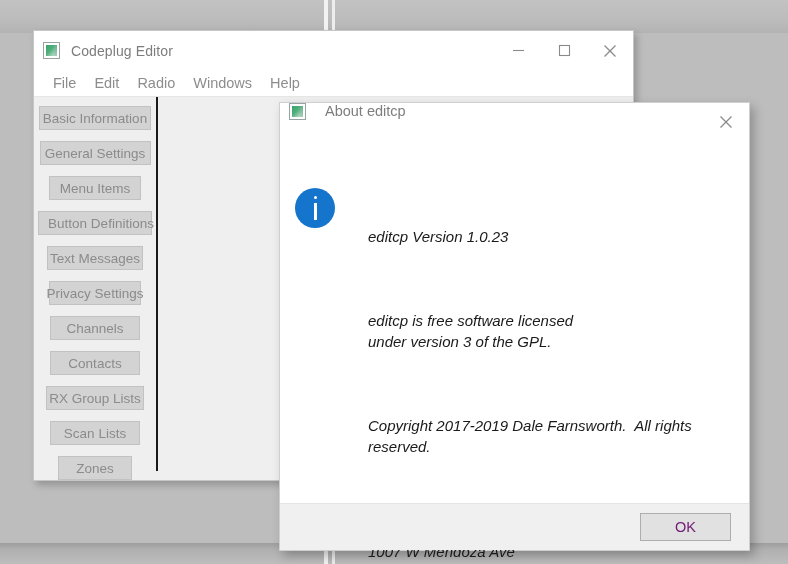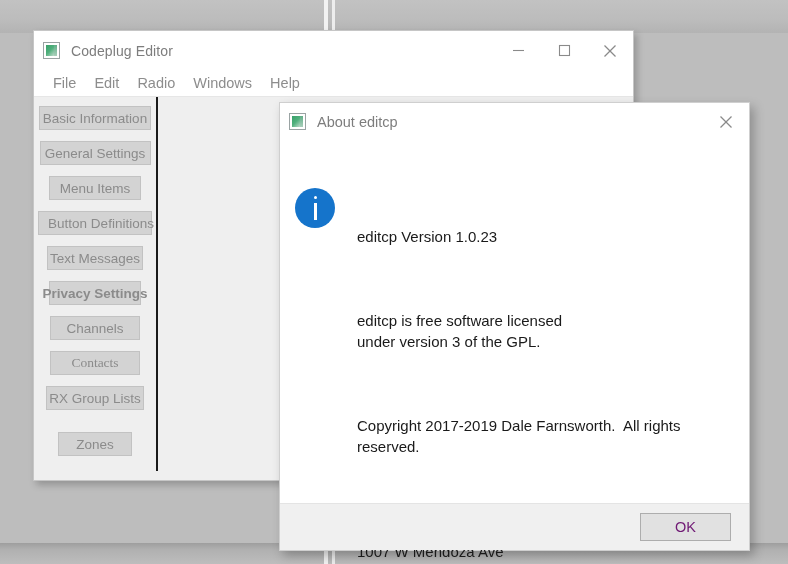--- a/index.html
+++ b/index.html
@@ -167,21 +167,21 @@
     background: #ffffff;
     border: 1px solid #cfcfcf;
     box-shadow: 4px 5px 10px rgba(0,0,0,0.25);
     box-sizing: border-box;
   }
   .dlg-titlebar {
     position: relative;
     height: 37px;
     background: #ffffff;
     display: flex;
-    align-items: center;
+    gap: 8px;
   }
   .dlg-title {
     margin-left: 11px;
     font-size: 14.5px;
     color: #7d7d7d;
     white-space: nowrap;
   }
   .dlg-close {
     position: absolute;
     right: 0; top: 0;
@@ -220,21 +220,21 @@
   }
   .dlg-text {
     position: absolute;
     left: 76px; top: 44px;
     right: 8px;
     font-size: 15px;
     color: #1a1a1a;
     line-height: 21px;
     white-space: pre-wrap;
   }
-  .dlg-text p { margin: 0 0 21px 1px; }
+  .dlg-text p { margin: 0 0 21px 12px; font-style: italic; }
   .dlg-text p:last-child { margin-bottom: 0; }
 
   .dlg-footer {
     position: relative;
     height: 46px;
     background: #f0f0f0;
   }
   .ok-button {
     position: absolute;
     right: 18px; top: 9px;
@@ -306,28 +306,29 @@
         <div class="side-btn" style="width:112px;">Basic Information</div>
         <div class="side-sep"></div>
         <div class="side-btn" style="width:111px;">General Settings</div>
         <div class="side-sep"></div>
         <div class="side-btn" style="width:92px;">Menu Items</div>
         <div class="side-sep"></div>
         <div class="side-btn" style="width:114px;padding-left:12px;">Button Definitions</div>
         <div class="side-sep"></div>
         <div class="side-btn" style="width:96px;">Text Messages</div>
         <div class="side-sep"></div>
-        <div class="side-btn" style="width:92px;font-weight:bold;">Privacy Settings</div>
+        <div class="side-btn" style="width:92px;">Privacy Settings</div>
         <div class="side-sep"></div>
         <div class="side-btn" style="width:90px;">Channels</div>
         <div class="side-sep"></div>
-        <div class="side-btn" style="width:90px;font-family:Liberation Serif, serif;">Contacts</div>
+        <div class="side-btn" style="width:90px;">Contacts</div>
         <div class="side-sep"></div>
         <div class="side-btn" style="width:98px;">RX Group Lists</div>
         <div class="side-sep"></div>
+        <div class="side-btn" style="width:90px;">Scan Lists</div>
         <div class="side-sep"></div>
         <div class="side-btn" style="width:74px;">Zones</div>
       </div>
 
       <div class="divider-line"></div>
       <div class="content-pane"></div>
     </div>
   </div>
 
   <div id="aboutdlg">

